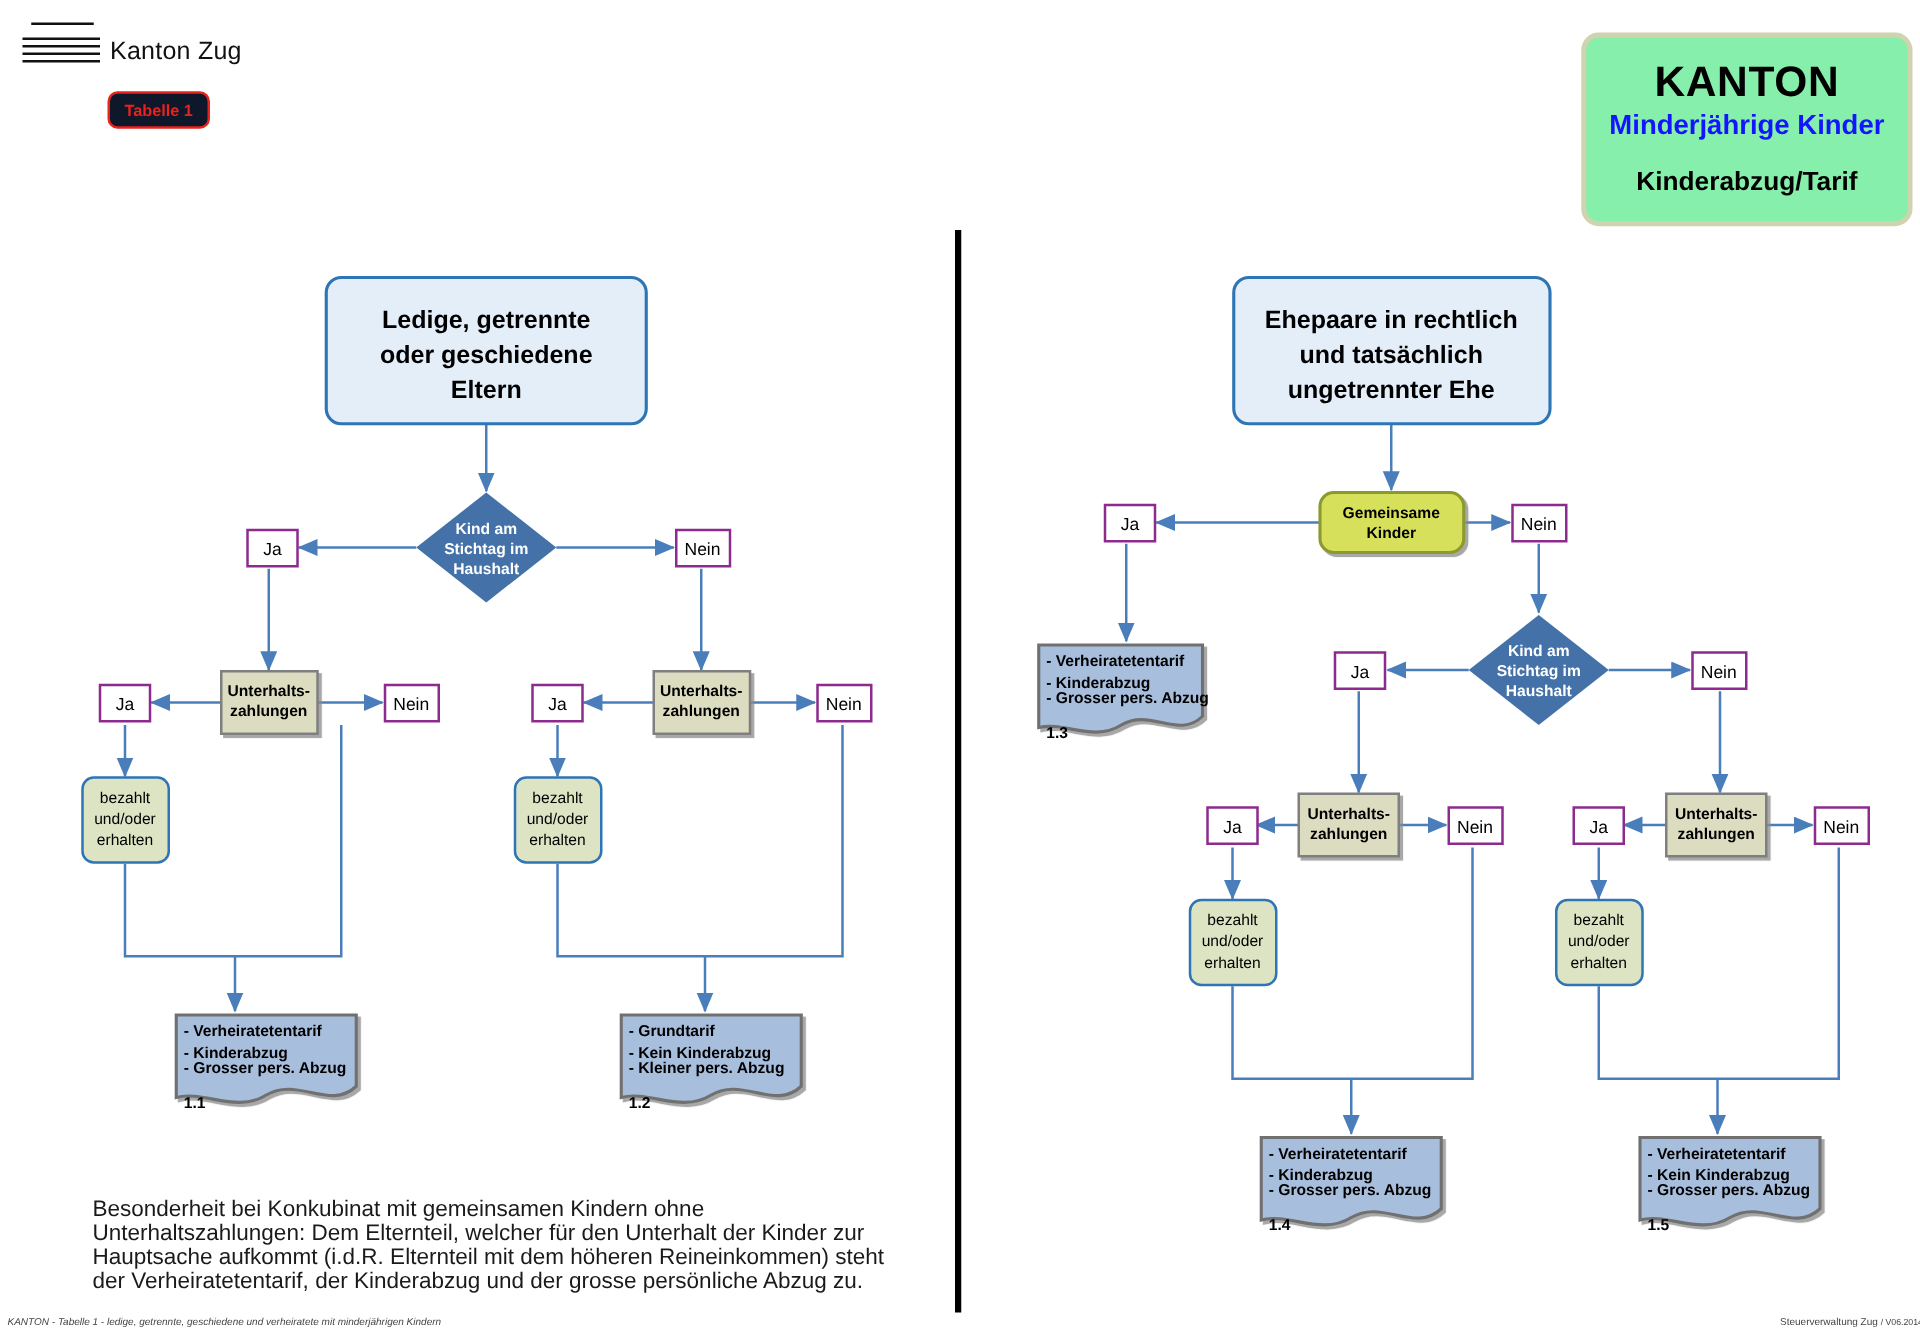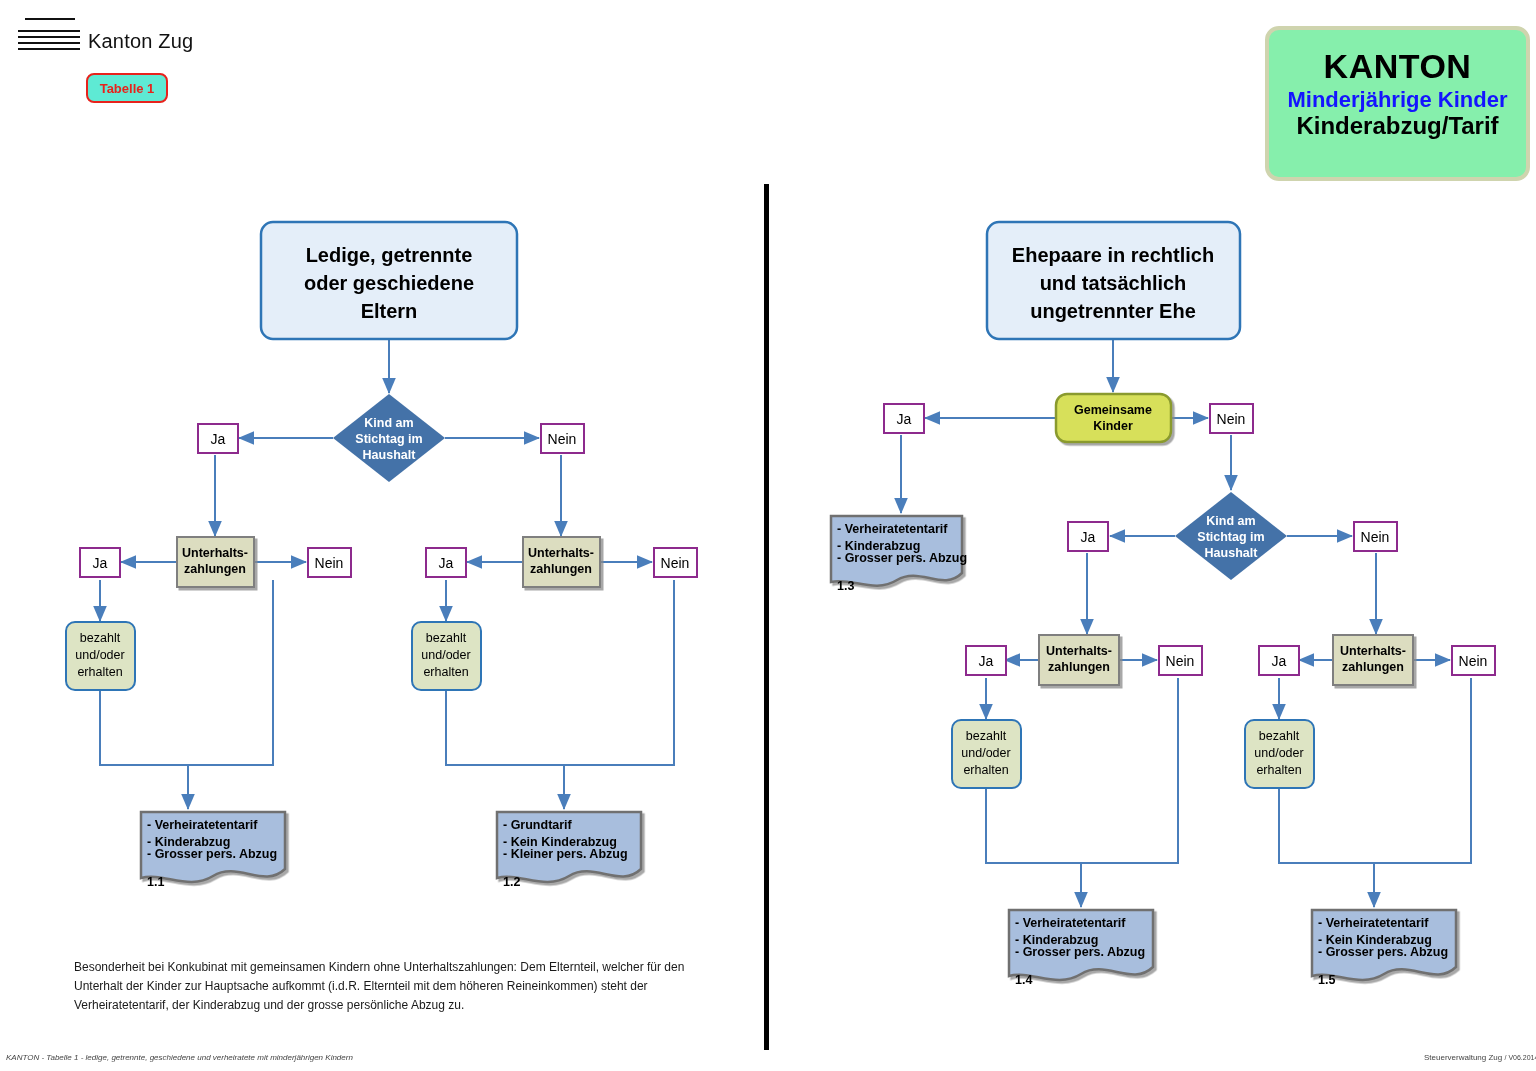--- a/index.html
+++ b/index.html
@@ -55,21 +55,21 @@
     width: 78px;
     height: 26px;
     border: 2px solid #e8221c;
     border-radius: 8px;
     color: #e8221c;
     font-size: 13px;
     font-weight: bold;
     display: flex;
     align-items: center;
     justify-content: center;
-    background: #5eead4;
+    background: #0f172a;
   }
 
   
   .title-plate {
     position: absolute;
     left: 1265px;
     top: 26px;
     width: 265px;
     height: 155px;
     background: #86efac;
@@ -86,24 +86,25 @@
     line-height: 40px;
     letter-spacing: 0.5px;
   }
   .tp-l2 {
     font-size: 22px;
     font-weight: bold;
     color: #1414ff;
     line-height: 27px;
   }
   .tp-l3 {
-    font-size: 24px;
+    font-size: 21px;
     font-weight: bold;
     color: #000000;
     line-height: 26px;
+    margin-top: 20px;
   }
   .tp-l4 {
     font-size: 18px;
     font-weight: bold;
     color: #000000;
     line-height: 30px;
   }
   .tp-l4 .big {
     font-size: 29px;
     font-weight: bold;
@@ -118,21 +119,21 @@
     height: 866px;
     background: #000000;
   }
 
   
   .note {
     position: absolute;
     left: 74px;
     top: 958px;
     width: 640px;
-    font-size: 12px;
+    font-size: 18px;
     color: #1a1a1a;
     line-height: 19px;
   }
   .footer-left {
     position: absolute;
     left: 6px;
     top: 1053px;
     font-size: 8px;
     color: #444444;
     font-style: italic;

